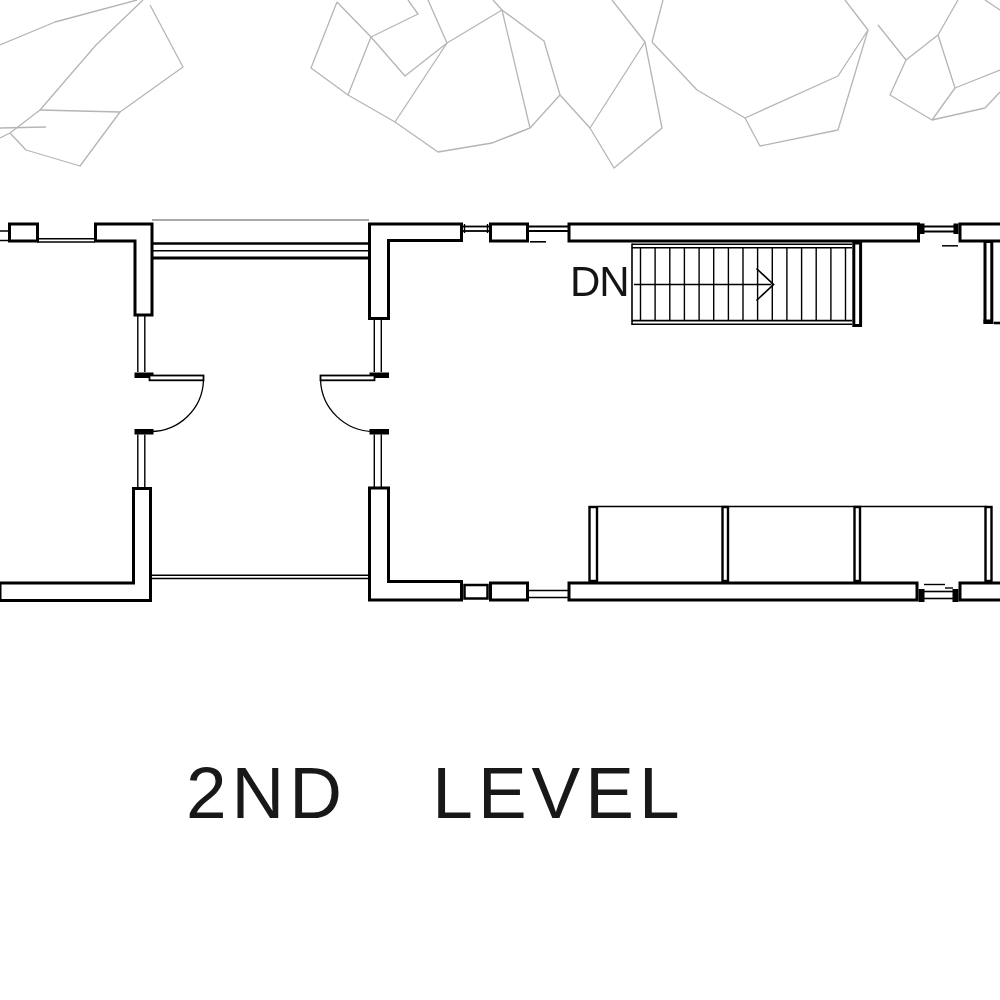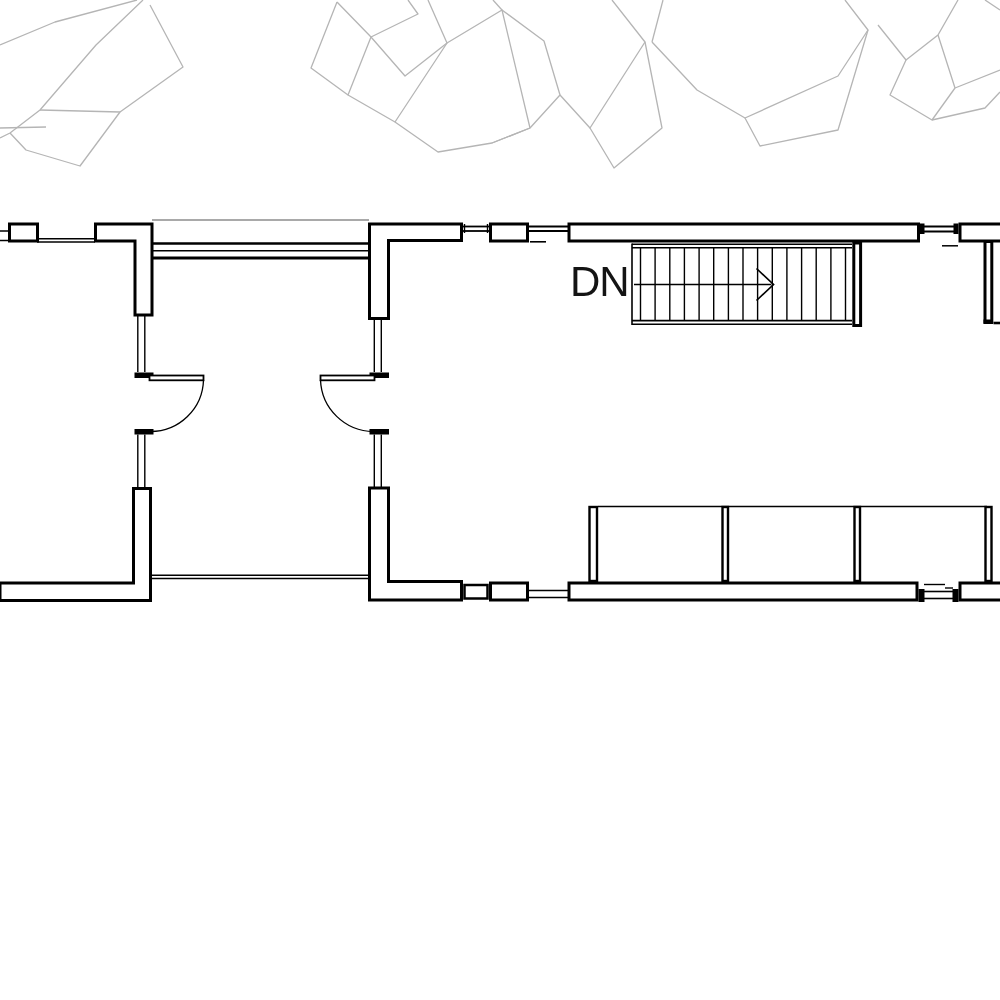--- a/index.html
+++ b/index.html
@@ -184,13 +184,14 @@
       <path d="M203.5,380 A53,53 0 0 1 150.5,431.5" stroke="#000" stroke-width="1.3" fill="none"></path>
       <rect x="149.5" y="375.5" width="54" height="4.8" fill="#fff" stroke="#000" stroke-width="1.8"></rect>
     </g>
     <g>
       <path d="M320.5,380 A53.5,53.5 0 0 0 373.5,431.5" stroke="#000" stroke-width="1.3" fill="none"></path>
       <rect x="320.5" y="375.5" width="54" height="4.8" fill="#fff" stroke="#000" stroke-width="1.8"></rect>
     </g>
   </svg>
 
   <div class="label-dn">DN</div>
+  <div class="label-title">2ND LEVEL</div>
 </div>
 
 </body></html>

